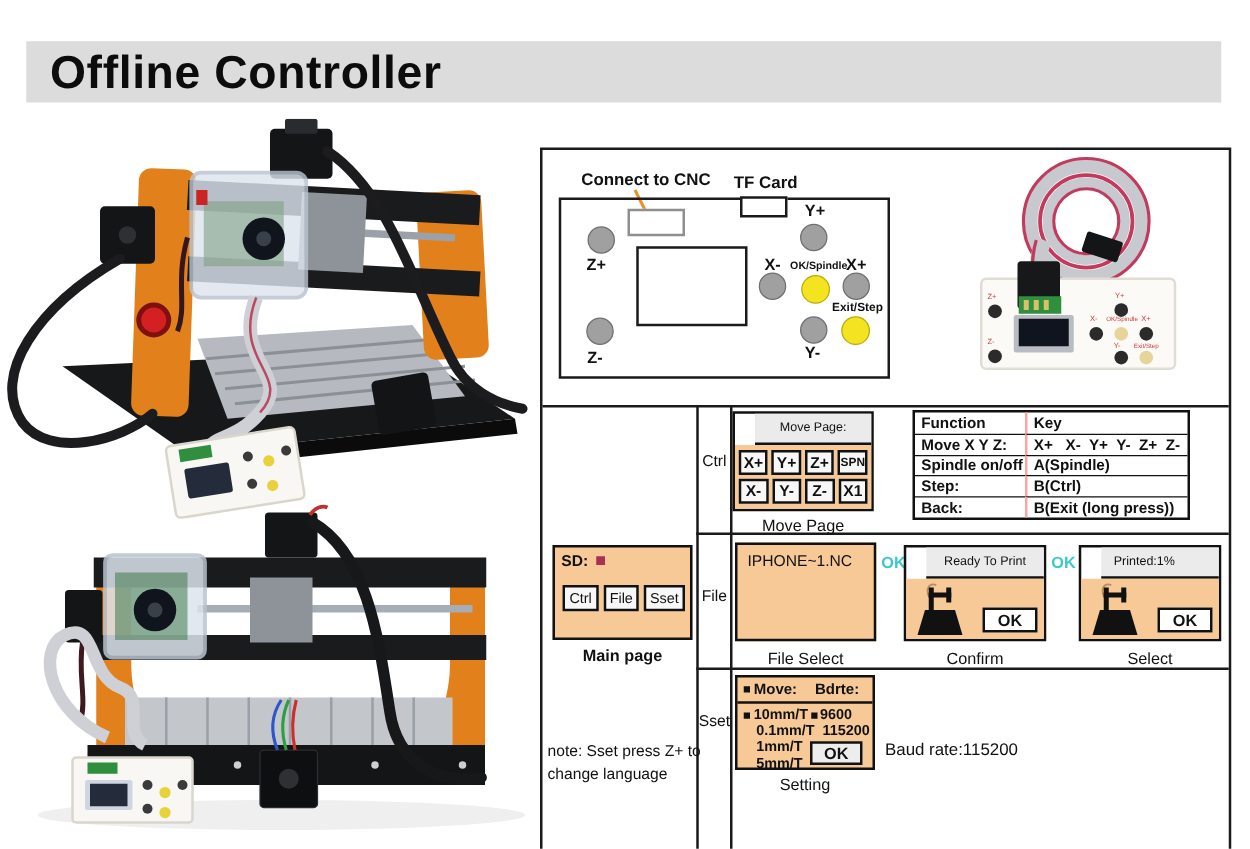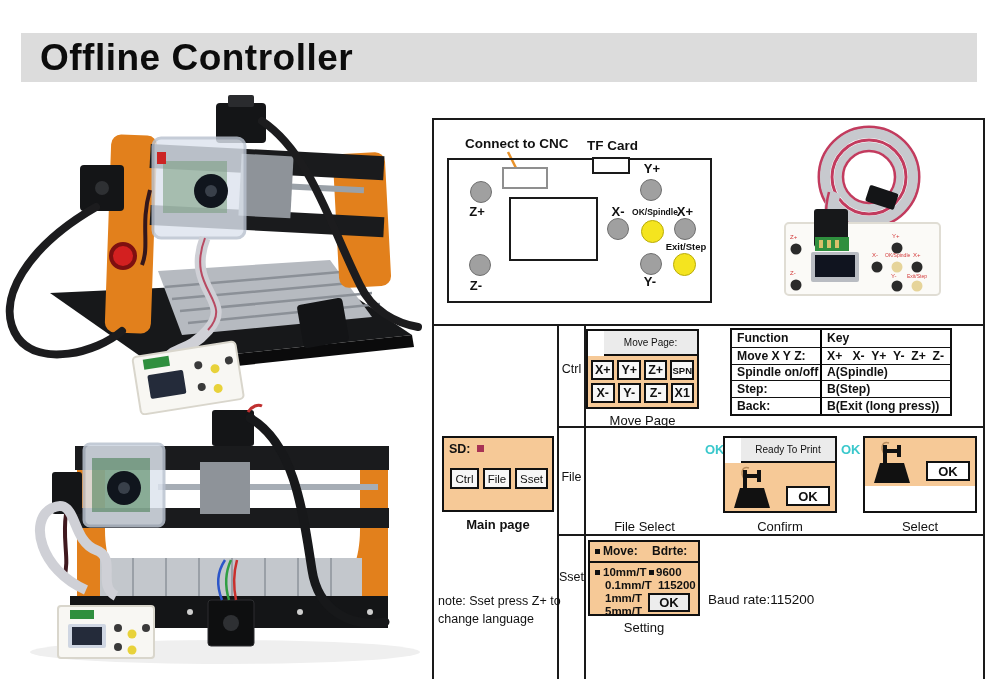--- a/index.html
+++ b/index.html
@@ -25,21 +25,21 @@
   .tan{background:#f6c997;}
   .ppanel{border:2px solid #111;box-sizing:border-box;}
   .phead{background:#ebebeb;border-bottom:2px solid #111;text-align:center;font-size:10px;box-sizing:border-box;margin-left:16px;}
   .caption{font-size:13px;text-align:center;}
   .kbtn{border:2px solid #111;background:#f7f7f7;font-weight:bold;font-size:12.5px;
         display:flex;align-items:center;justify-content:center;box-sizing:border-box;}
   .fn-table{left:296px;top:208px;width:222px;height:88px;border:2px solid #111;box-sizing:border-box;
             display:grid;grid-template-columns:88px 1fr;grid-template-rows:repeat(5,1fr);}
   .fn-cell{border-top:1.5px solid #111;padding-left:5px;font-weight:bold;font-size:12.2px;
            display:flex;align-items:center;white-space:pre;overflow:hidden;}
-  .fn-cell.c1{border-left:2px solid #000000;}
+  .fn-cell.c1{border-left:2px solid #fca5a5;}
   .fn-cell.r0{border-top:none;}
   .cyan-ok{font-weight:bold;font-size:13px;color:#3bc8cc;}
   .okbtn{border:2px solid #111;background:#fff;font-weight:bold;font-size:13px;
          display:flex;align-items:center;justify-content:center;box-sizing:border-box;}
   .sq{width:7px;height:7px;background:#a83254;}
   .bullet{width:5px;height:5px;background:#111;}
   .sset-line{font-weight:bold;font-size:11.5px;line-height:13px;}
 </style>
 </head>
 <body>
@@ -223,36 +223,39 @@
   <div class="abs caption" style="left:152px;width:113px;top:293px">Move Page</div>
 
   <div class="abs fn-table">
     <div class="fn-cell r0">Function</div>
     <div class="fn-cell r0 c1">Key</div>
     <div class="fn-cell">Move X Y Z:</div>
     <div class="fn-cell c1">X+   X-  Y+  Y-  Z+  Z-</div>
     <div class="fn-cell">Spindle on/off</div>
     <div class="fn-cell c1">A(Spindle)</div>
     <div class="fn-cell">Step:</div>
-    <div class="fn-cell c1">B(Step)</div>
+    <div class="fn-cell c1">B(Ctrl)</div>
     <div class="fn-cell">Back:</div>
     <div class="fn-cell c1">B(Exit (long press))</div>
   </div>
 
   <div class="abs ppanel tan" style="left:8px;top:316px;width:112px;height:76px">
     <div class="abs" style="left:5px;top:4px;font-weight:bold;font-size:12.5px">SD:</div>
     <div class="abs sq" style="left:33px;top:7px"></div>
     <div class="abs" style="left:6px;top:30px;display:flex;gap:4px">
       <div class="kbtn" style="width:29px;height:21px;font-size:11.5px;font-weight:normal">Ctrl</div>
       <div class="kbtn" style="width:28px;height:21px;font-size:11.5px;font-weight:normal">File</div>
       <div class="kbtn" style="width:33px;height:21px;font-size:11.5px;font-weight:normal">Sset</div>
     </div>
   </div>
   <div class="abs caption" style="left:8px;width:112px;top:397px;font-weight:bold">Main page</div>
 
+  <div class="abs ppanel tan" style="left:154px;top:314px;width:113px;height:79px">
+    <div class="abs" style="left:8px;top:6px;font-size:12.5px">IPHONE~1.NC</div>
+  </div>
   <div class="abs caption" style="left:154px;width:113px;top:399px">File Select</div>
 
   <div class="abs cyan-ok" style="left:271px;top:322px">OK</div>
 
   <div class="abs ppanel" style="left:289px;top:316px;width:114px;height:77px">
     <div class="phead" style="height:25px;line-height:23px">Ready To Print</div>
     <div class="tan" style="height:48px;position:relative">
       <svg class="abs" style="left:6px;top:1px" width="46" height="46" viewBox="0 0 46 46">
         <path d="M14,16 C 8,8 12,2 18,4" stroke="#b98d5e" stroke-width="1.5" fill="none"></path>
         <rect x="12" y="6" width="4" height="18" fill="#111"></rect>
@@ -261,20 +264,21 @@
         <polygon points="9,24 33,24 39,44 3,44" fill="#111"></polygon>
       </svg>
       <div class="abs okbtn" style="right:5px;bottom:5px;width:44px;height:20px">OK</div>
     </div>
   </div>
   <div class="abs caption" style="left:289px;width:114px;top:399px">Confirm</div>
 
   <div class="abs cyan-ok" style="left:407px;top:322px">OK</div>
 
   <div class="abs ppanel" style="left:429px;top:316px;width:114px;height:77px">
+    <div class="phead" style="height:25px;line-height:23px;text-align:left;padding-left:10px">Printed:1%</div>
     <div class="tan" style="height:48px;position:relative">
       <svg class="abs" style="left:6px;top:1px" width="46" height="46" viewBox="0 0 46 46">
         <path d="M14,16 C 8,8 12,2 18,4" stroke="#b98d5e" stroke-width="1.5" fill="none"></path>
         <rect x="12" y="6" width="4" height="18" fill="#111"></rect>
         <rect x="26" y="6" width="4" height="12" fill="#111"></rect>
         <rect x="12" y="10" width="18" height="4" fill="#111"></rect>
         <polygon points="9,24 33,24 39,44 3,44" fill="#111"></polygon>
       </svg>
       <div class="abs okbtn" style="right:5px;bottom:5px;width:44px;height:20px">OK</div>
     </div>

